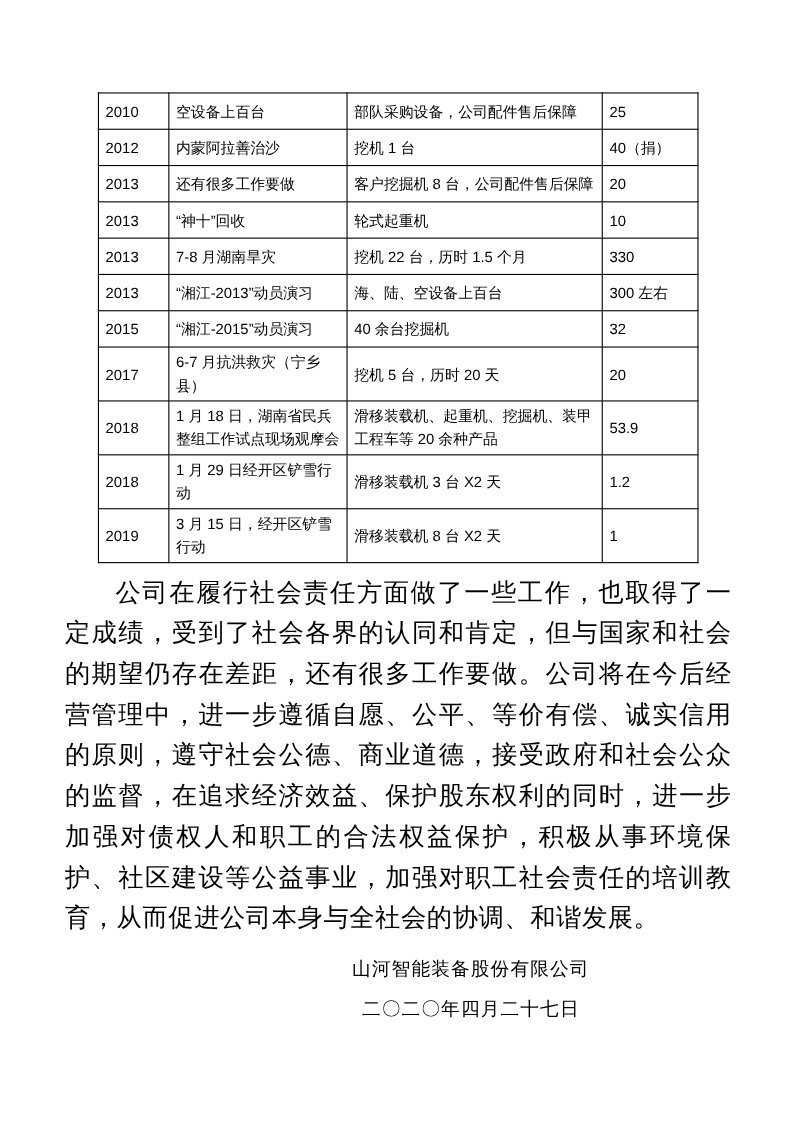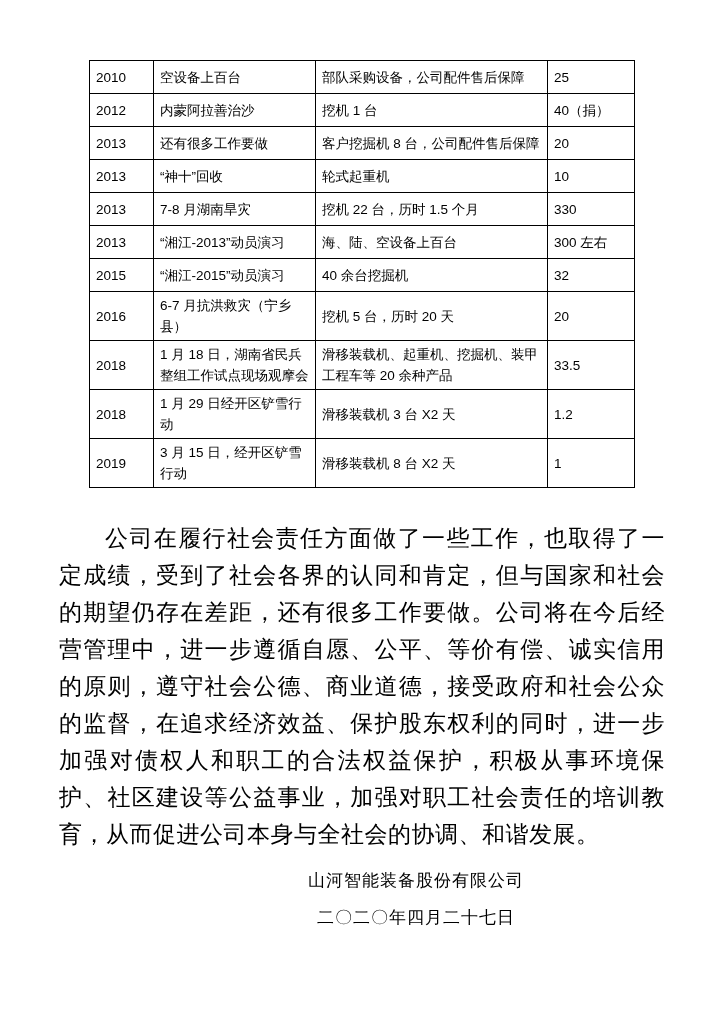--- a/index.html
+++ b/index.html
@@ -10,21 +10,21 @@
     height: 1024px;
     background: #ffffff;
     margin: 0 auto;
     overflow: hidden;
     font-family: "Liberation Serif", "DejaVu Serif", serif;
     color: #000000;
   }
   table.donations {
     position: absolute;
     left: 89px;
-    top: 60px;
+    top: 84px;
     width: 545px;
     border-collapse: collapse;
     table-layout: fixed;
   }
   table.donations td {
     border: 1px solid #000000;
     font-family: "Liberation Sans", "DejaVu Sans", sans-serif;
     font-size: 13.5px;
     line-height: 21px;
     vertical-align: middle;
@@ -43,21 +43,21 @@
     top: 520px;
     width: 606px;
     font-size: 23px;
     line-height: 37px;
     text-align: justify;
     text-indent: 2em;
     letter-spacing: 0.5px;
   }
   .signature {
     position: absolute;
-    left: 256px;
+    left: 268px;
     top: 862px;
     width: 320px;
     text-align: center;
     font-size: 17px;
     line-height: 37px;
   }
   .signature .sig-line { display: block; letter-spacing: 1px; }
 </style>
 </head>
 <body>
@@ -108,30 +108,30 @@
           <td>海、陆、空设备上百台</td>
           <td>300 左右</td>
         </tr>
         <tr>
           <td>2015</td>
           <td>“湘江-2015”动员演习</td>
           <td>40 余台挖掘机</td>
           <td>32</td>
         </tr>
         <tr>
-          <td>2016</td>
+          <td>2017</td>
           <td>6-7 月抗洪救灾（宁乡县）</td>
           <td>挖机 5 台，历时 20 天</td>
           <td>20</td>
         </tr>
         <tr>
           <td>2018</td>
           <td>1 月 18 日，湖南省民兵整组工作试点现场观摩会</td>
           <td>滑移装载机、起重机、挖掘机、装甲工程车等 20 余种产品</td>
-          <td>33.5</td>
+          <td>53.9</td>
         </tr>
         <tr>
           <td>2018</td>
           <td>1 月 29 日经开区铲雪行动</td>
           <td>滑移装载机 3 台 X2 天</td>
           <td>1.2</td>
         </tr>
         <tr>
           <td>2019</td>
           <td>3 月 15 日，经开区铲雪行动</td>

